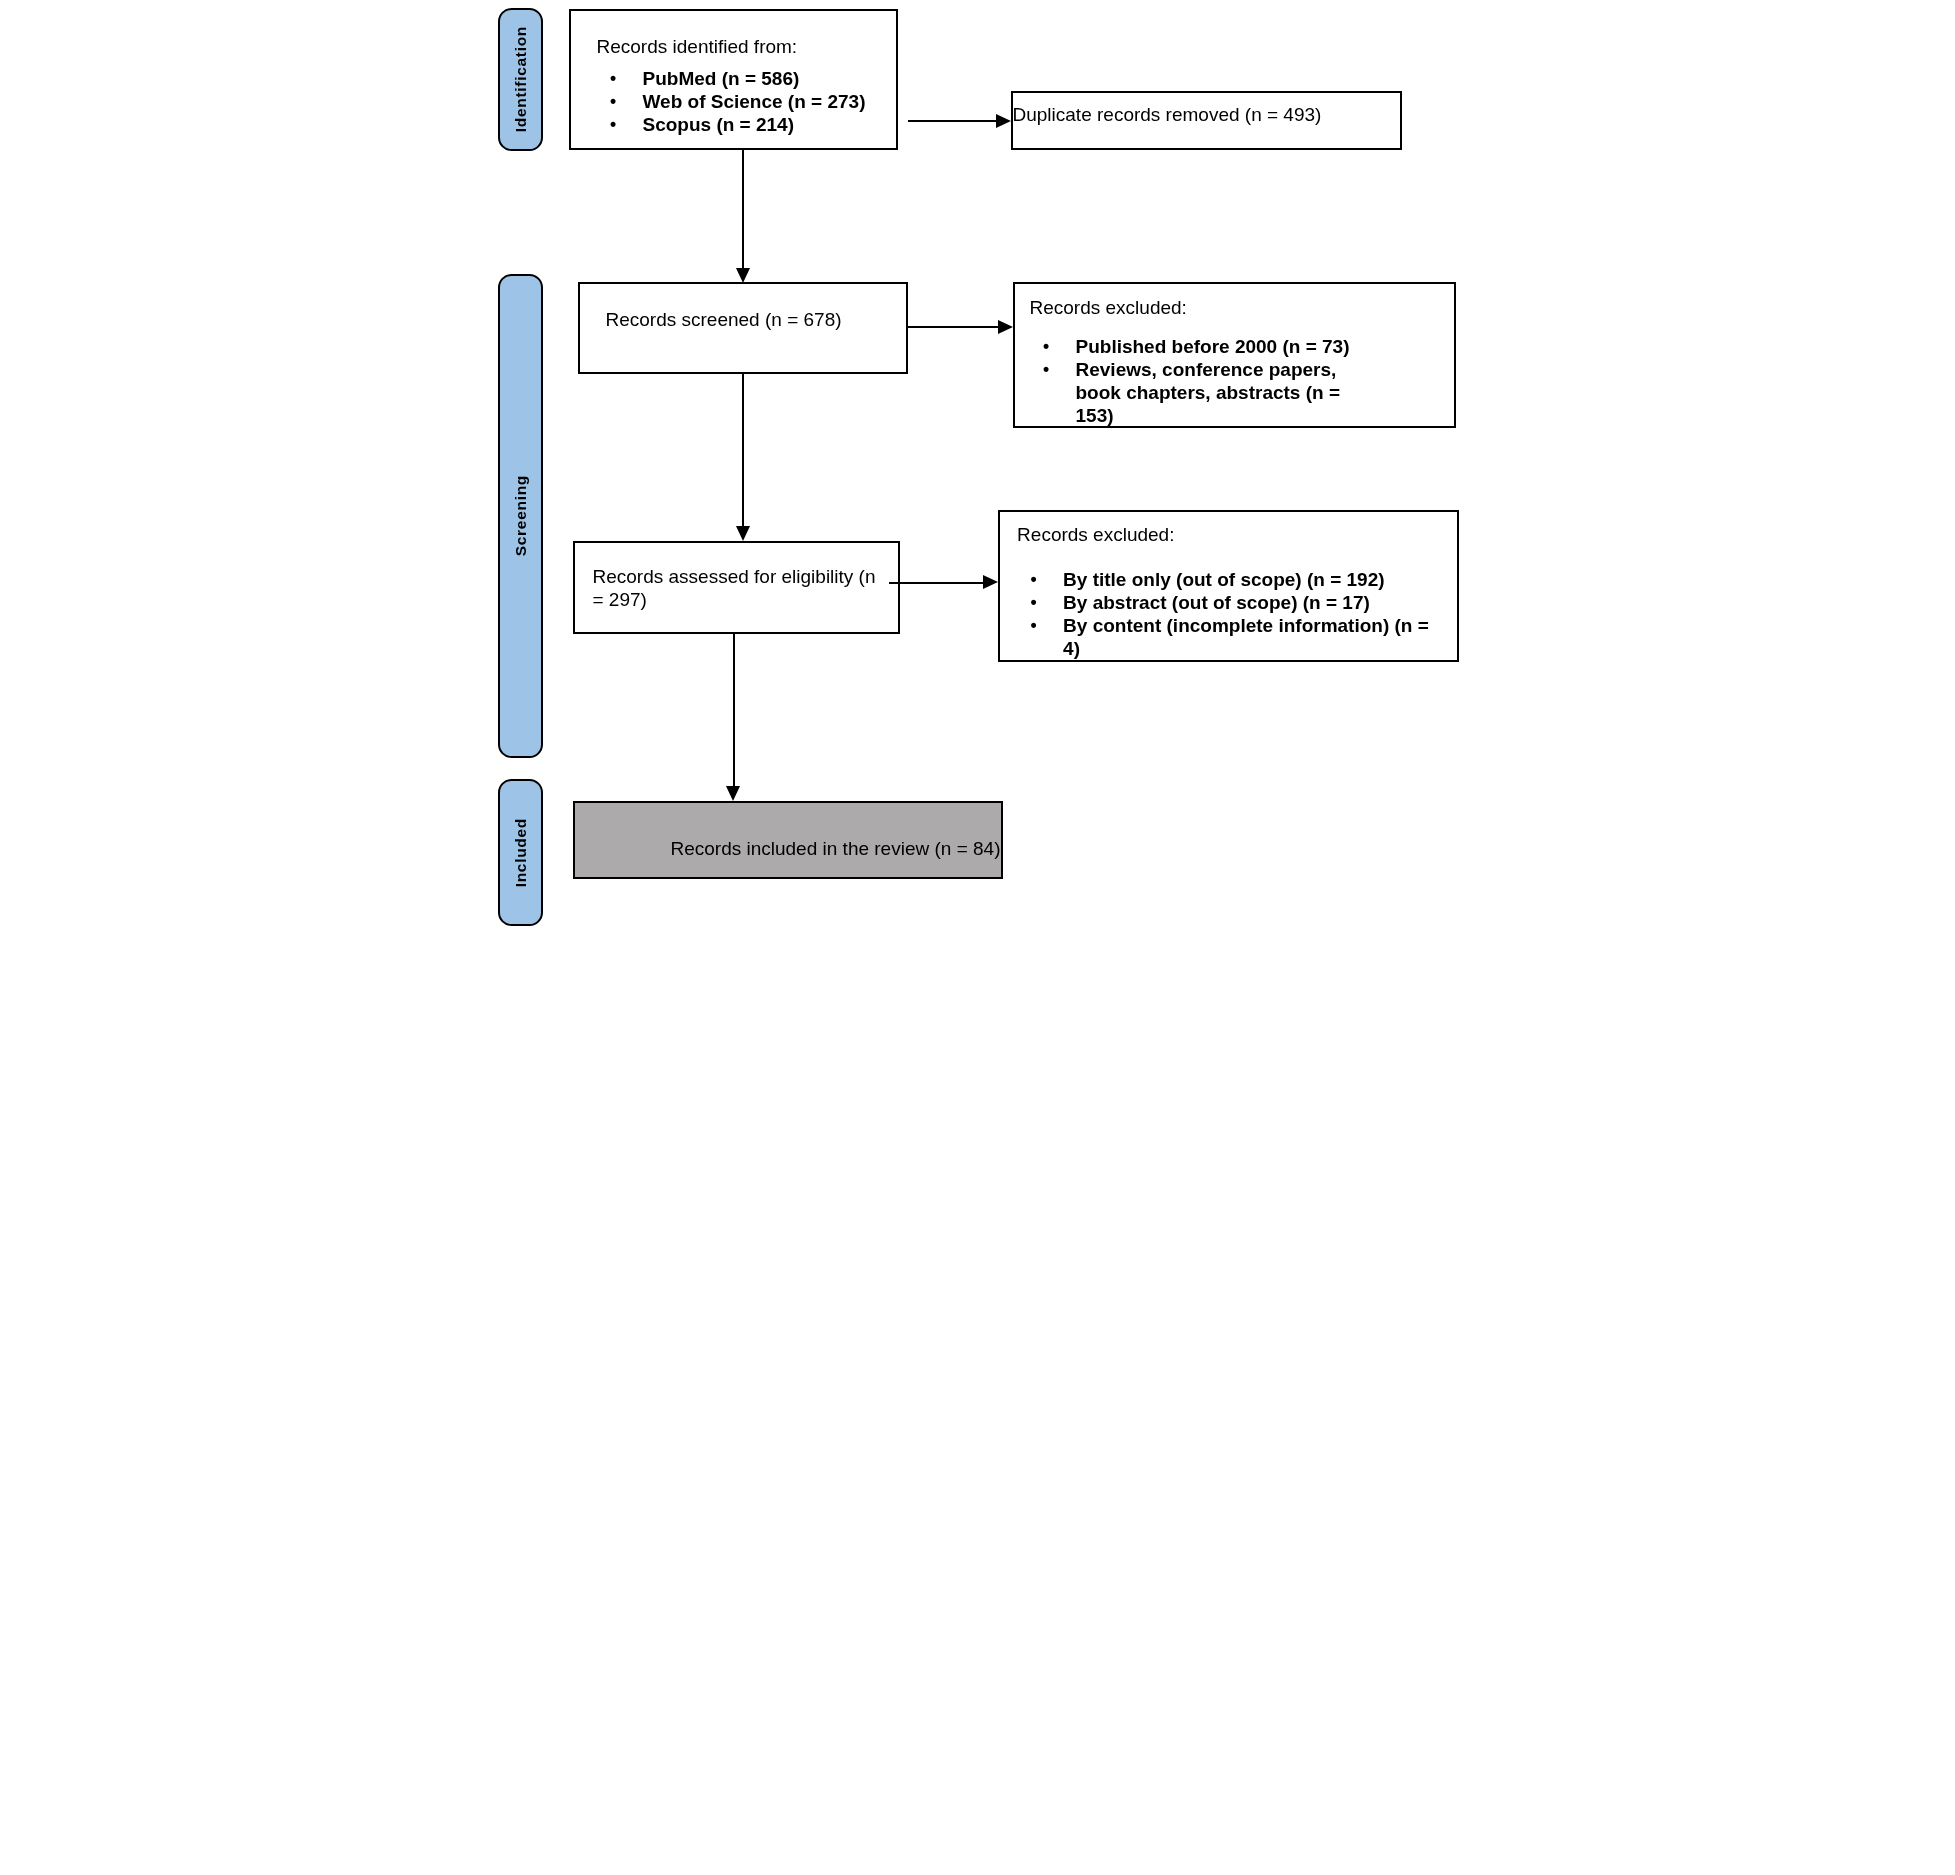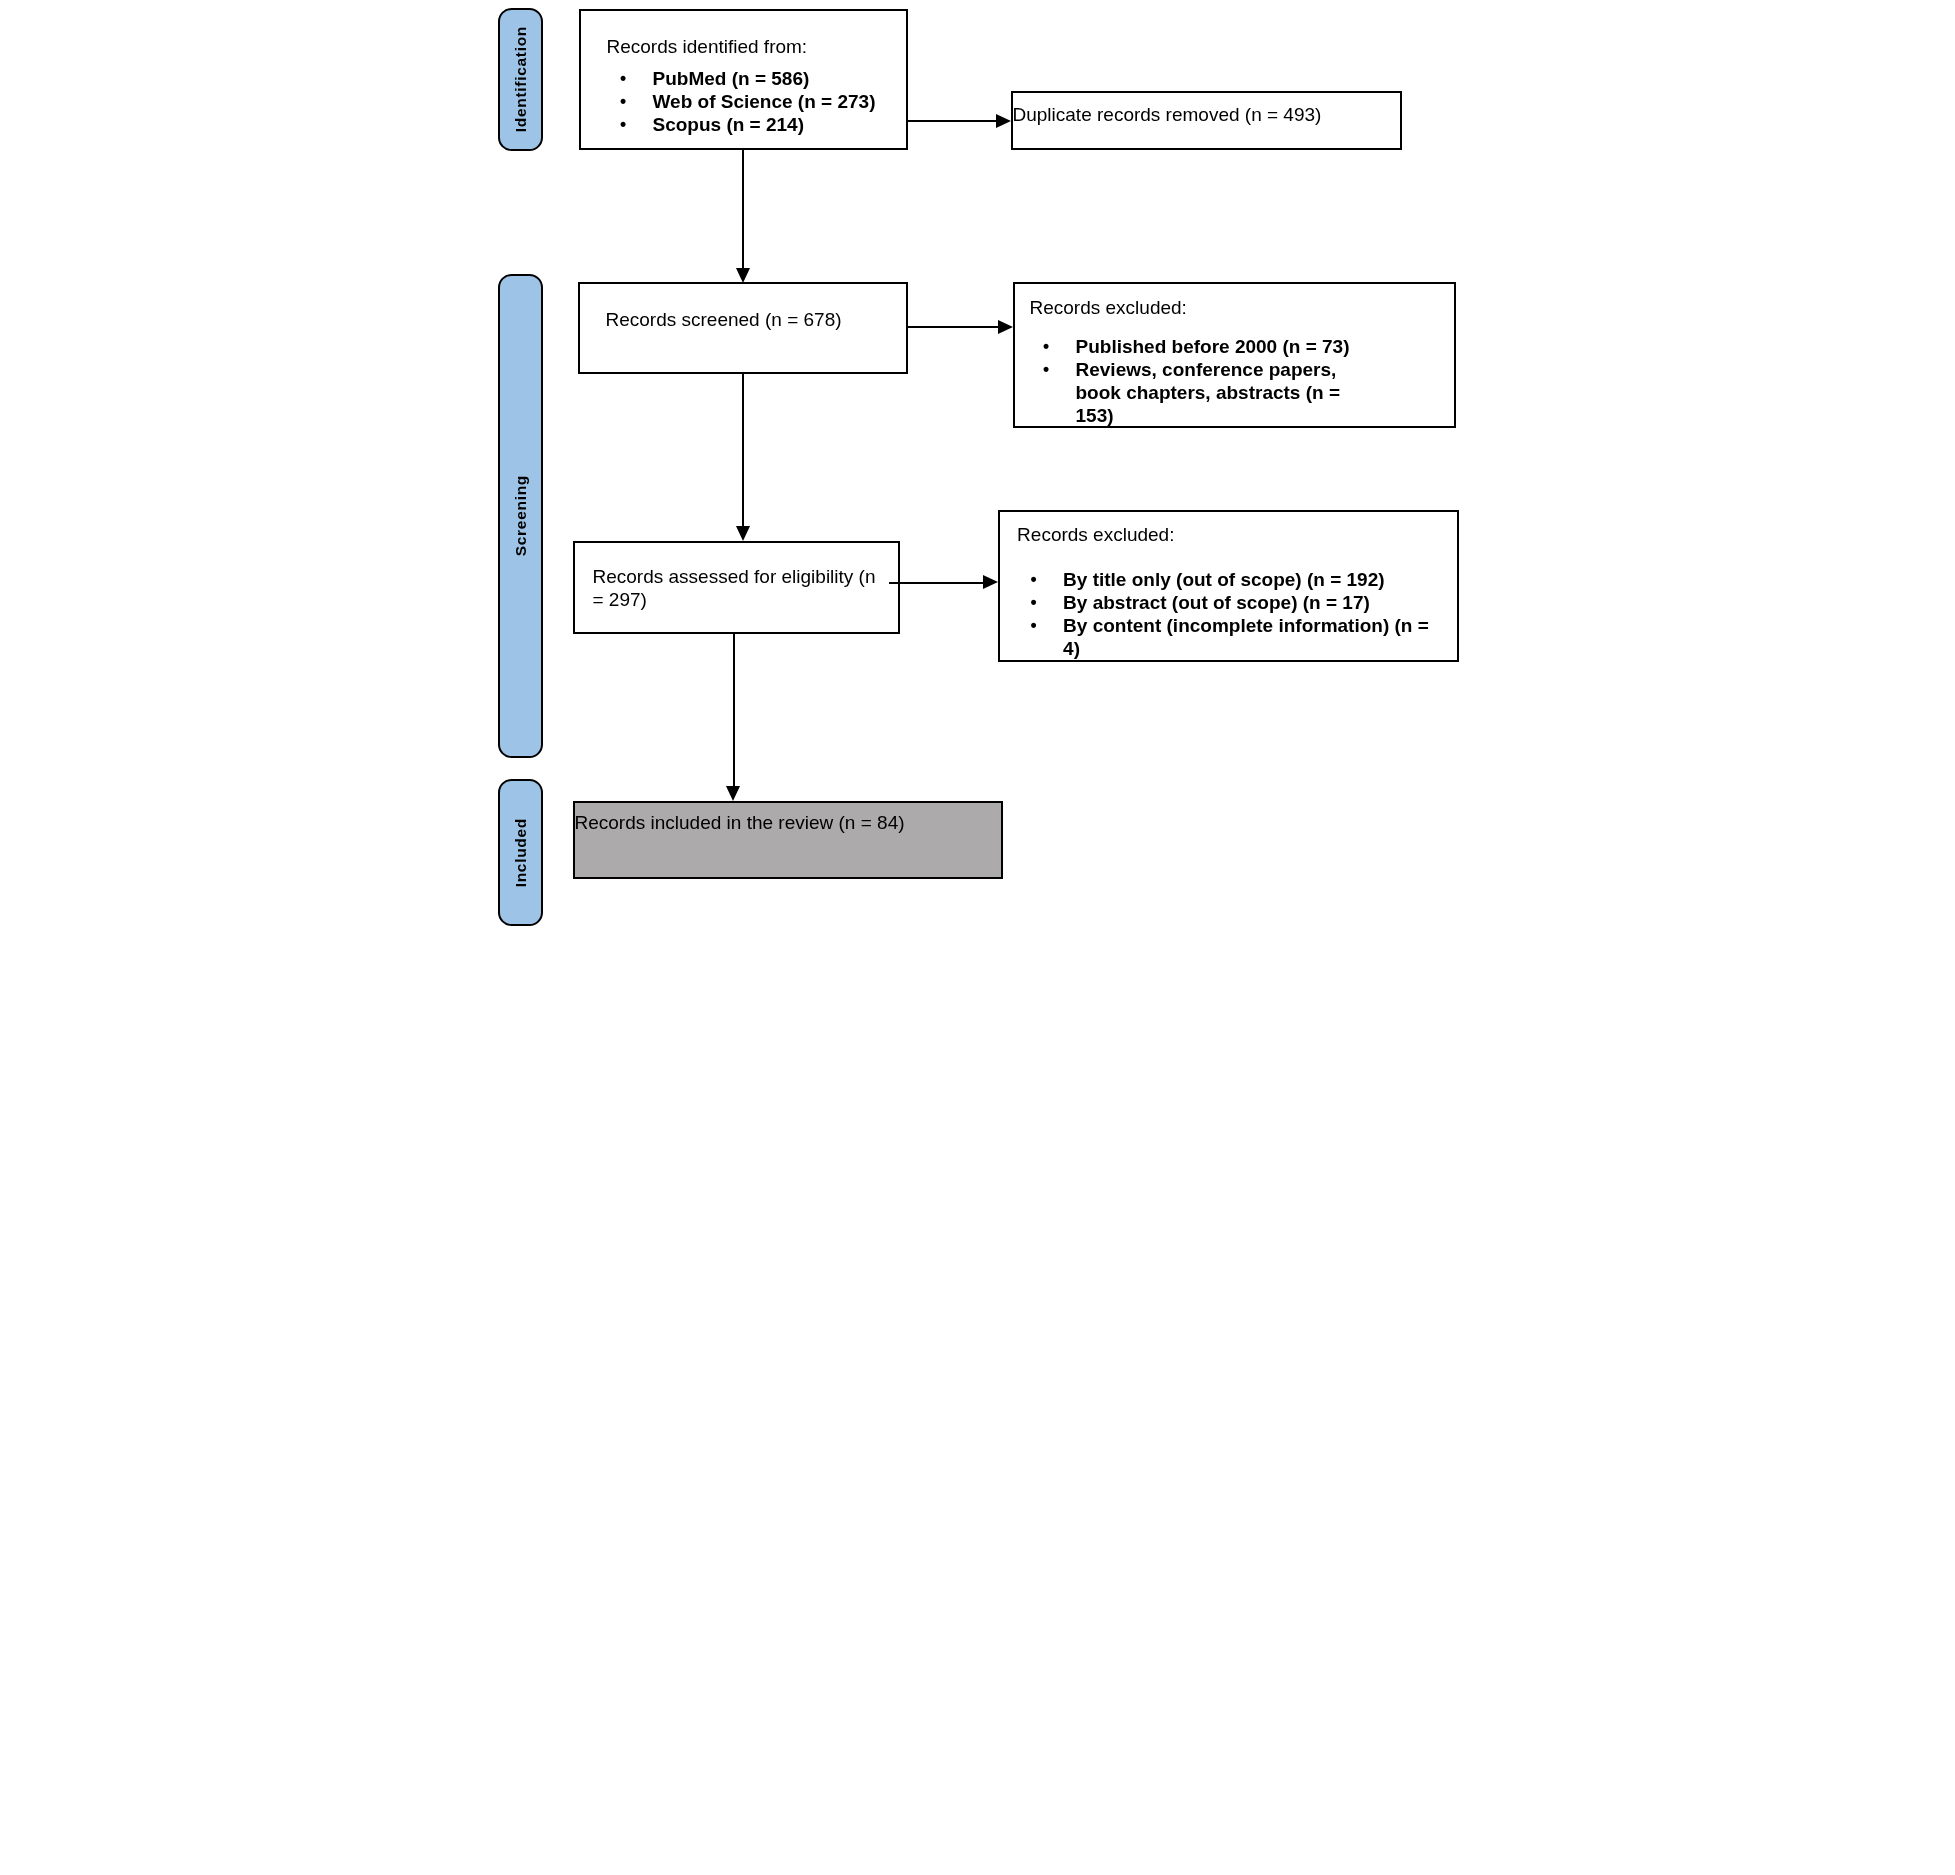--- a/index.html
+++ b/index.html
@@ -40,28 +40,28 @@
 
   
   .box{
     position:absolute;
     background:var(--box-bg);
     border:2px solid var(--border);
     box-sizing:border-box;
     font-size:19px;
     line-height:23px;
   }
-  #box-identified{left:90px;top:8.8px;width:329px;height:141px;padding:24px 6.8px 0 26px;}
+  #box-identified{left:80px;top:8.8px;width:329px;height:141px;padding:24px 6.8px 0 26px;}
   #box-duplicates{left:522px;top:91px;width:391px;height:59px;padding-top:9.5px;}
   #box-screened{left:89px;top:282px;width:330px;height:92px;padding:24px 6.8px 0 26px;}
   #box-excluded1{left:524px;top:282px;width:443px;height:146px;padding:11.5px 6.8px 0 15px;}
   #box-assessed{left:84px;top:541px;width:327px;height:93px;padding:0 6.8px 0 18px;
     display:flex;flex-direction:column;justify-content:center;}
   #box-excluded2{left:509px;top:510px;width:461px;height:152px;padding:10.8px 6.8px 0 17.6px;}
-  #box-included{left:84px;top:801px;width:430px;height:78px;padding-top:8px;text-align:left;
+  #box-included{left:84px;top:801px;width:430px;height:78px;padding-top:34px;text-align:right;
     background:var(--included-fill);}
 
   
   ul.bullets{
     list-style:none;
     margin:9.5px 0 0 0;
     padding:0;
   }
   #box-excluded1 ul.bullets{margin-top:16px;max-width:351px;}
   #box-excluded2 ul.bullets{margin-top:22px;}

